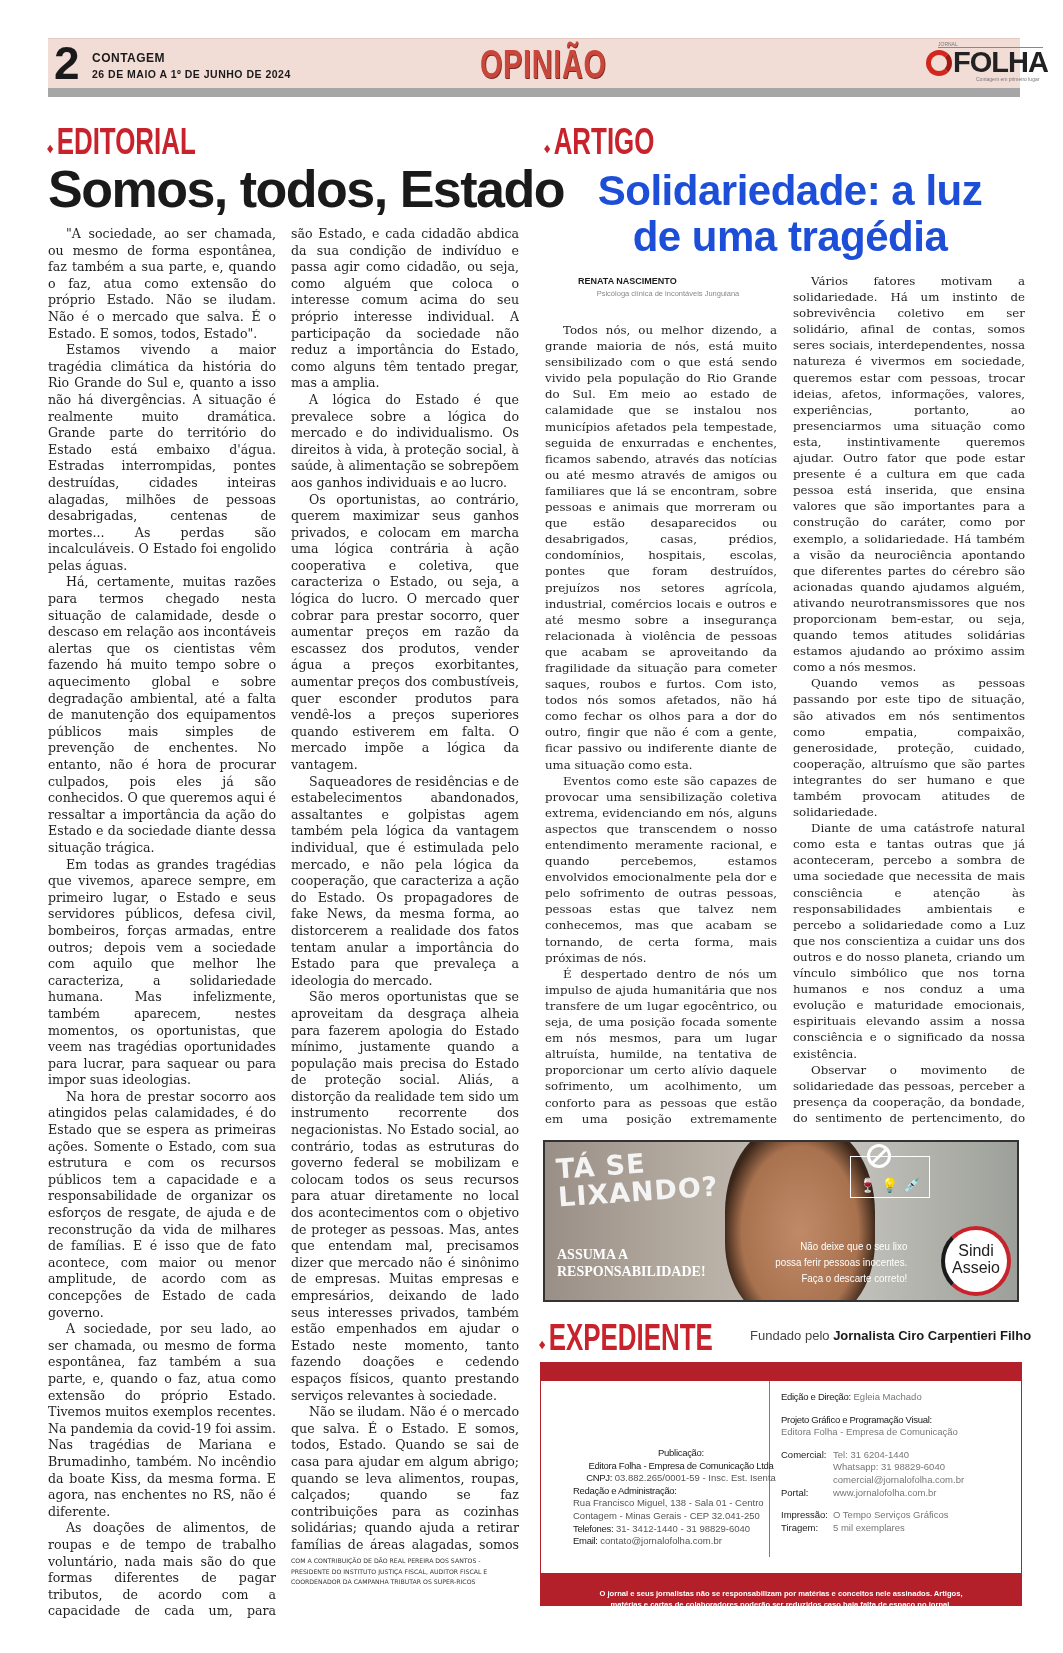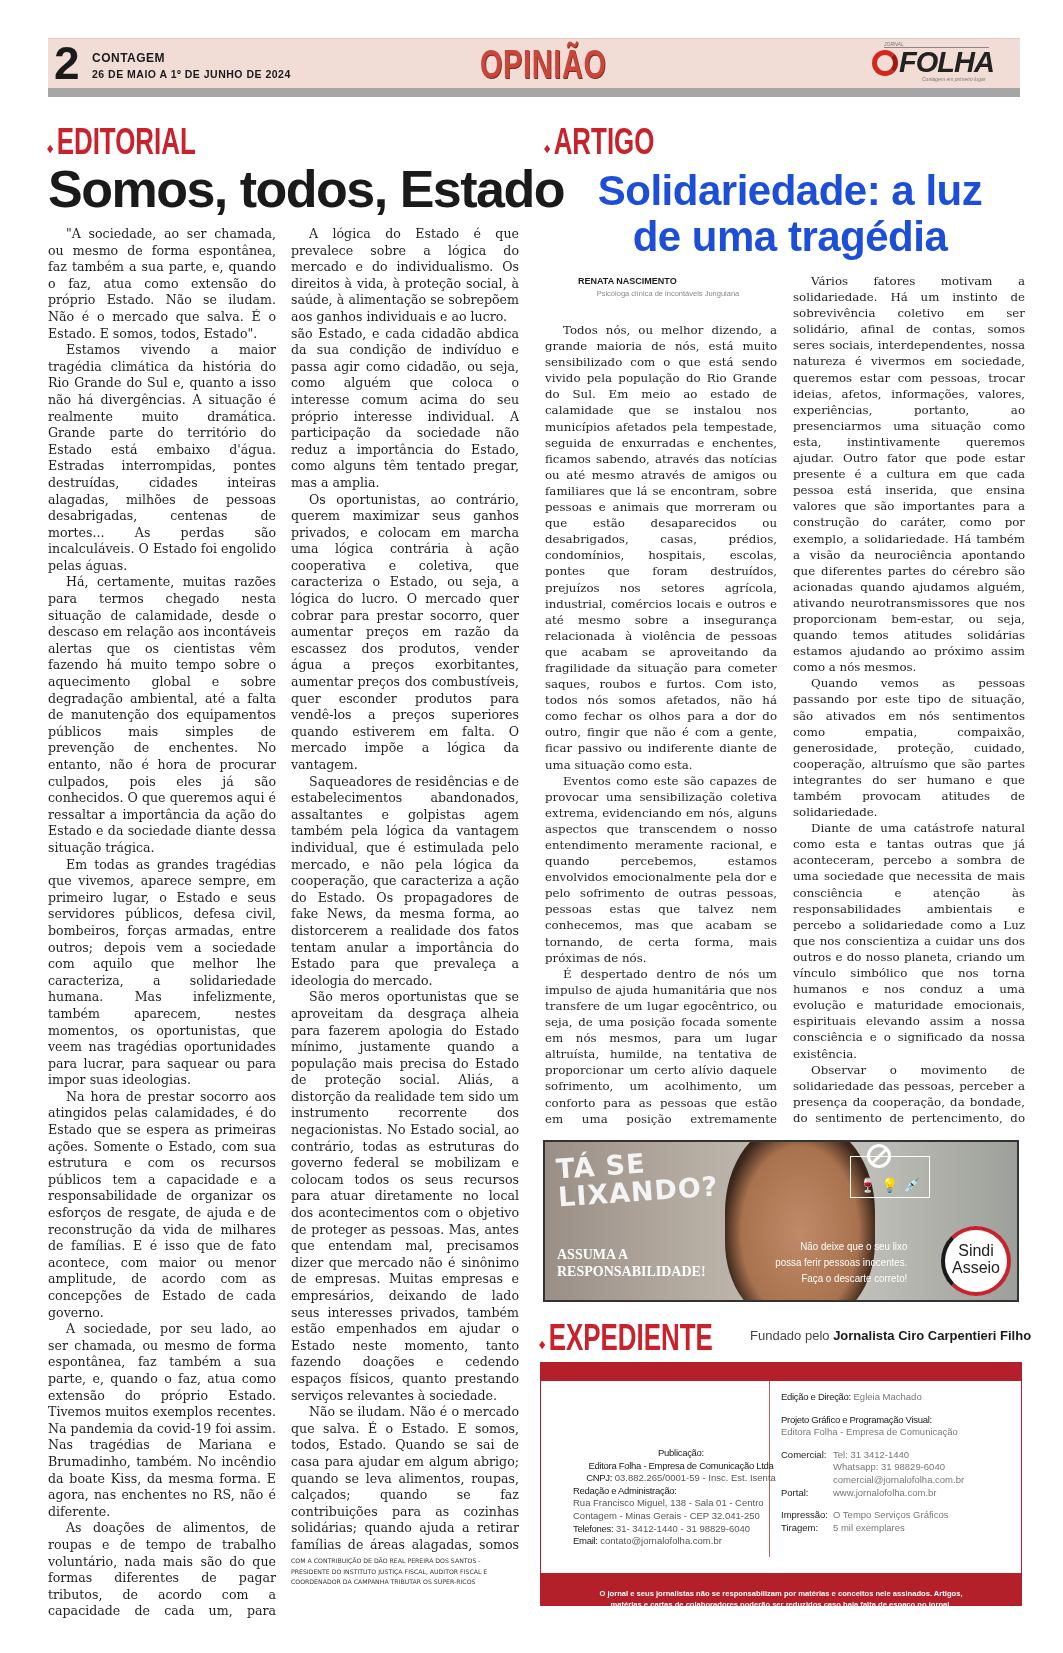--- a/index.html
+++ b/index.html
@@ -6,21 +6,21 @@
   html, body { width: 1063px; height: 1653px; background: #ffffff; overflow: hidden; }
   body { position: relative; font-family: "DejaVu Serif", serif; color: #1a1a1a; }
 
   
   .masthead { position: absolute; left: 48px; top: 38px; width: 972px; height: 50px; background: #f2dcd6; border-top: 1px solid #e6c9c1; }
   .masthead-underbar { position: absolute; left: 48px; top: 88px; width: 972px; height: 9px; background: #a6a6a6; }
   .page-num { position: absolute; left: 54px; top: 40px; font-family: "Liberation Sans", sans-serif; font-weight: 700; font-size: 46px; line-height: 46px; color: #1a1a1a; }
   .city { position: absolute; left: 92px; top: 51px; font-family: "Liberation Sans", sans-serif; font-weight: 700; font-size: 12px; letter-spacing: 0.5px; }
   .date { position: absolute; left: 92px; top: 68px; font-family: "Liberation Sans", sans-serif; font-weight: 700; font-size: 10.5px; letter-spacing: 0.5px; }
   .section-title { position: absolute; left: 480px; top: 42px; width: 130px; text-align: center; font-family: "Liberation Sans Narrow", "Liberation Sans", sans-serif; font-weight: 700; font-size: 40px; line-height: 44px; color: #c8463a; transform: scaleX(0.72); transform-origin: left center; letter-spacing: 1px; text-shadow: 1px 1px 0 #7a2a22; white-space: nowrap; }
-  .logo { position: absolute; left: 872px; top: 40px; width: 130px; height: 46px; font-style: italic; }
+  .logo { position: absolute; left: 926px; top: 40px; width: 130px; height: 46px; }
   .logo-kicker { position: absolute; left: 12px; top: 1px; font-family: "Liberation Sans", sans-serif; font-size: 5px; color: #777; border-bottom: 1px solid #888; width: 105px; }
   .logo-o { position: absolute; left: 0; top: 10px; width: 26px; height: 26px; border-radius: 50%; border: 5px solid #d2271d; border-right-color: #a31810; }
   .logo-text { position: absolute; left: 27px; top: 6px; font-family: "Liberation Sans", sans-serif; font-weight: 700; font-size: 29px; letter-spacing: -1px; color: #222; }
   .logo-tag { position: absolute; left: 50px; top: 36px; font-family: "Liberation Sans", sans-serif; font-size: 5px; color: #777; }
 
   
   .kicker { position: absolute; font-family: "Liberation Sans", sans-serif; font-weight: 700; color: #c8232c; transform: scaleX(0.72); transform-origin: left center; white-space: nowrap; }
   .kicker .dot { display: inline-block; width: 6px; height: 6px; background: #c8232c; transform: rotate(45deg); margin-right: 6px; vertical-align: 2px; }
   .k-editorial { left: 48px; top: 124px; font-size: 36px; line-height: 36px; }
   .k-artigo { left: 545px; top: 124px; font-size: 36px; line-height: 36px; }
@@ -95,22 +95,22 @@
   <p>Estamos vivendo a maior tragédia climática da história do Rio Grande do Sul e, quanto a isso não há divergências. A situação é realmente muito dramática. Grande parte do território do Estado está embaixo d'água. Estradas interrompidas, pontes destruídas, cidades inteiras alagadas, milhões de pessoas desabrigadas, centenas de mortes... As perdas são incalculáveis. O Estado foi engolido pelas águas.</p>
   <p>Há, certamente, muitas razões para termos chegado nesta situação de calamidade, desde o descaso em relação aos incontáveis alertas que os cientistas vêm fazendo há muito tempo sobre o aquecimento global e sobre degradação ambiental, até a falta de manutenção dos equipamentos públicos mais simples de prevenção de enchentes. No entanto, não é hora de procurar culpados, pois eles já são conhecidos. O que queremos aqui é ressaltar a importância da ação do Estado e da sociedade diante dessa situação trágica.</p>
   <p>Em todas as grandes tragédias que vivemos, aparece sempre, em primeiro lugar, o Estado e seus servidores públicos, defesa civil, bombeiros, forças armadas, entre outros; depois vem a sociedade com aquilo que melhor lhe caracteriza, a solidariedade humana. Mas infelizmente, também aparecem, nestes momentos, os oportunistas, que veem nas tragédias oportunidades para lucrar, para saquear ou para impor suas ideologias.</p>
   <p>Na hora de prestar socorro aos atingidos pelas calamidades, é do Estado que se espera as primeiras ações. Somente o Estado, com sua estrutura e com os recursos públicos tem a capacidade e a responsabilidade de organizar os esforços de resgate, de ajuda e de reconstrução da vida de milhares de famílias. E é isso que de fato acontece, com maior ou menor amplitude, de acordo com as concepções de Estado de cada governo.</p>
   <p>A sociedade, por seu lado, ao ser chamada, ou mesmo de forma espontânea, faz também a sua parte, e, quando o faz, atua como extensão do próprio Estado. Tivemos muitos exemplos recentes. Na pandemia da covid-19 foi assim. Nas tragédias de Mariana e Brumadinho, também. No incêndio da boate Kiss, da mesma forma. E agora, nas enchentes no RS, não é diferente.</p>
   <p>As doações de alimentos, de roupas e de tempo de trabalho voluntário, nada mais são do que formas diferentes de pagar tributos, de acordo com a capacidade de cada um, para atender diretamente aos demais, segundo as suas necessidades. É o exercício direto da atribuição do Estado pelas mãos dos cidadãos.</p>
 
 </div>
 
 <div class="col c2">
+  <p style="text-indent:0">são Estado, e cada cidadão abdica da sua condição de indivíduo e passa agir como cidadão, ou seja, como alguém que coloca o interesse comum acima do seu próprio interesse individual. A participação da sociedade não reduz a importância do Estado, como alguns têm tentado pregar, mas a amplia.</p>
   <p>A lógica do Estado é que prevalece sobre a lógica do mercado e do individualismo. Os direitos à vida, à proteção social, à saúde, à alimentação se sobrepõem aos ganhos individuais e ao lucro.</p>
-  <p style="text-indent:0">são Estado, e cada cidadão abdica da sua condição de indivíduo e passa agir como cidadão, ou seja, como alguém que coloca o interesse comum acima do seu próprio interesse individual. A participação da sociedade não reduz a importância do Estado, como alguns têm tentado pregar, mas a amplia.</p>
   <p>Os oportunistas, ao contrário, querem maximizar seus ganhos privados, e colocam em marcha uma lógica contrária à ação cooperativa e coletiva, que caracteriza o Estado, ou seja, a lógica do lucro. O mercado quer cobrar para prestar socorro, quer aumentar preços em razão da escassez dos produtos, vender água a preços exorbitantes, aumentar preços dos combustíveis, quer esconder produtos para vendê-los a preços superiores quando estiverem em falta. O mercado impõe a lógica da vantagem.</p>
   <p>Saqueadores de residências e de estabelecimentos abandonados, assaltantes e golpistas agem também pela lógica da vantagem individual, que é estimulada pelo mercado, e não pela lógica da cooperação, que caracteriza a ação do Estado. Os propagadores de fake News, da mesma forma, ao distorcerem a realidade dos fatos tentam anular a importância do Estado para que prevaleça a ideologia do mercado.</p>
   <p>São meros oportunistas que se aproveitam da desgraça alheia para fazerem apologia do Estado mínimo, justamente quando a população mais precisa do Estado de proteção social. Aliás, a distorção da realidade tem sido um instrumento recorrente dos negacionistas. No Estado social, ao contrário, todas as estruturas do governo federal se mobilizam e colocam todos os seus recursos para atuar diretamente no local dos acontecimentos com o objetivo de proteger as pessoas. Mas, antes que entendam mal, precisamos dizer que mercado não é sinônimo de empresas. Muitas empresas e empresários, deixando de lado seus interesses privados, também estão empenhados em ajudar o Estado neste momento, tanto fazendo doações e cedendo espaços físicos, quanto prestando serviços relevantes à sociedade.</p>
   <p>Não se iludam. Não é o mercado que salva. É o Estado. E somos, todos, Estado. Quando se sai de casa para ajudar em algum abrigo; quando se leva alimentos, roupas, calçados; quando se faz contribuições para as cozinhas solidárias; quando ajuda a retirar famílias de áreas alagadas, somos Estado, juntando-se aos milhares de servidores públicos, civis e militares, socorristas, e aos milhares de voluntários, numa grande ação de Estado para salvar vidas e superar rapidamente essa grande tragédia.</p>
 </div>
 <div class="credit">Com a contribuição de Dão Real Pereira dos Santos - presidente do Instituto Justiça Fiscal, auditor fiscal e coordenador da campanha Tributar os Super-Ricos</div>
 
 <div class="kicker k-artigo"><span class="dot"></span><span>ARTIGO</span></div>
 <h2 class="headline-art">Solidariedade: a luz de uma tragédia</h2>
 <div class="byline">RENATA NASCIMENTO</div>
@@ -175,21 +175,21 @@
   </div>
 
   <div class="exp-right">
     <div><span class="lbl">Edição e Direção:</span> <span>Egleia Machado</span></div>
     <div class="gap"></div>
     <div class="lbl">Projeto Gráfico e Programação Visual:</div>
     <div>Editora Folha - Empresa de Comunicação</div>
     <div class="gap"></div>
     <div class="row">
         <span class="k">Comercial:</span>
-        <span>Tel: 31 3412-1440</span>
+        <span>Tel: 31 6204-1440</span>
       </div>
     <div class="row">
         <span class="k"></span>
         <span>Whatsapp: 31 98829-6040</span>
       </div>
     <div class="row">
         <span class="k"></span>
         <span>comercial@jornalofolha.com.br</span>
       </div>
     <div class="row">

